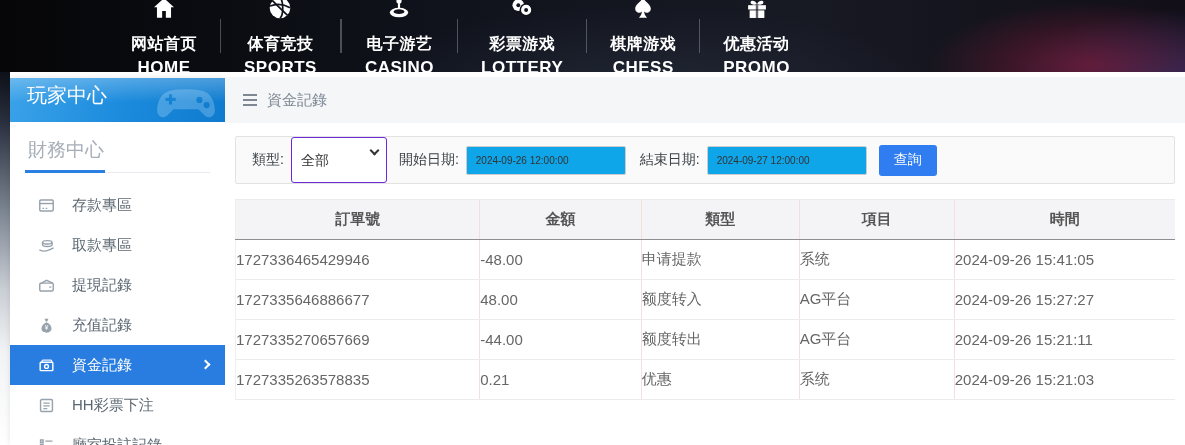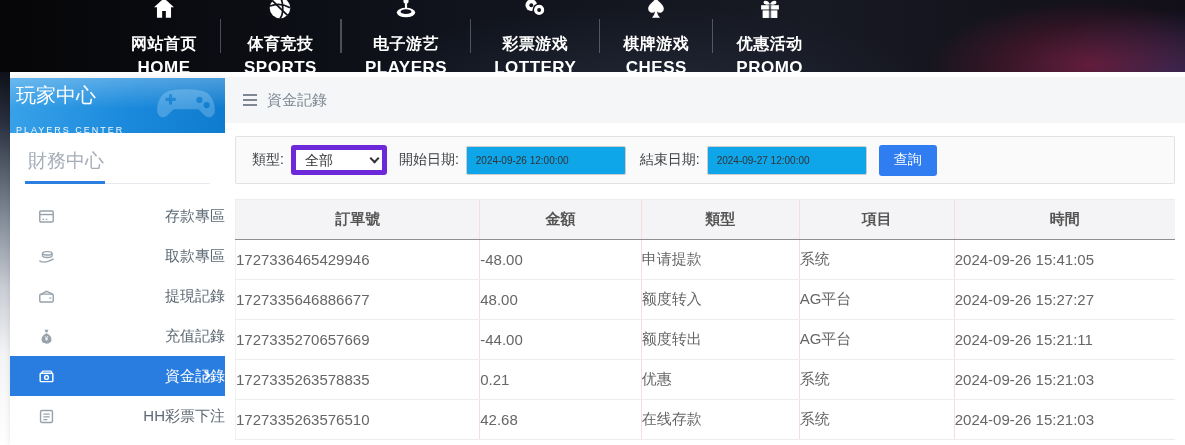--- a/index.html
+++ b/index.html
@@ -24,54 +24,54 @@
   .navtxt .en { font-size:17px; font-weight:bold; margin-top:3px; letter-spacing:.5px; }
   .navdiv { width:1px; height:34px; background:rgba(150,158,175,.45); }
 
   
   .gutter { position:absolute; left:0; top:72px; width:10px; height:373px;
     background:linear-gradient(180deg,#0e1119 0%,#2b3140 14%,#7e8794 38%,#c9cdd4 58%,#f2f3f5 75%,#fff 100%); }
 
   
   .sidebar { position:absolute; left:10px; top:78px; width:215px; height:367px;
     background:#fff; box-shadow:0 0 6px rgba(0,0,0,.10); }
-  .sb-head { position:relative; height:55px; padding:6px 14px 0 6px; overflow:hidden;
+  .sb-head { position:relative; height:44px; padding:6px 14px 0 17px; overflow:hidden;
     background:linear-gradient(100deg,#3aa2e9 0%,#1b8adc 55%,#0f7bce 100%); }
   .sb-head:before { content:""; position:absolute; inset:0;
     background:linear-gradient(180deg,rgba(255,255,255,.25),rgba(255,255,255,0) 55%); }
   .sb-title { position:relative; color:#fff; font-size:20px; line-height:22px; }
   .sb-sub { position:relative; color:rgba(255,255,255,.95); font-size:9px; letter-spacing:2px; margin-top:19px; }
   .sb-pad { position:absolute; right:6px; top:4px; width:66px; height:44px; opacity:.28; }
   .sb-pad svg { width:100%; height:100%; fill:#bfe6ff; }
   .sb-section { margin:0 15px; padding:15px 3px 9px; font-size:19px; color:#a6aeb8;
     position:relative; border-bottom:1px solid #e7eaee; }
   .sb-section:after { content:""; position:absolute; left:0; bottom:-1px; width:80px; height:3px; background:#2b7fe0; }
   .sb-menu { margin-top:12px; }
   .sb-item { height:40px; display:flex; align-items:center; padding-left:26px; gap:16px;
-    font-size:15px; color:#5c6873; cursor:pointer; position:relative;justify-content:space-between; }
+    font-size:15px; color:#5c6873; cursor:pointer; position:relative; }
   .sb-item .sicon { width:20px; height:20px; display:flex; align-items:center; justify-content:center; color:#98a2ac; }
   .sb-item svg { width:19px; height:19px; }
   .sb-item.active { background:#2a7de0; color:#fff; }
   .sb-item.active .sicon { color:#fff; }
   .chev { width:7px; height:7px; border-right:2px solid #fff; border-bottom:2px solid #fff;
     transform:rotate(-45deg); position:absolute; right:16px; top:16px; }
 
   
   .main { position:absolute; left:225px; top:72px; width:960px; height:373px; background:#fff; }
   .crumb { margin-top:5px; height:46px; background:#f4f6f8; display:flex; align-items:center;
     padding-left:18px; gap:10px; color:#7d8893; font-size:15px; }
   .burger { display:flex; flex-direction:column; gap:3px; cursor:pointer; }
   .burger i { display:block; width:14px; height:2px; background:#7d8893; }
 
   .filter { margin:13px 10px 0; height:48px; background:#fafafa; border:1px solid #e2e2e2;
     border-radius:2px; display:flex; align-items:center; padding:0 12px; font-size:14px; color:#3d4247; }
   .flabel { margin:0 7px 0 4px; }
   .selwrap { position:relative; }
-  .selwrap select { appearance:none; -webkit-appearance:none; width:96px; height:30px;
-    border:5px solid #6d28d9; border-radius:3px; background:#fff; font-size:14px; color:#333;
+  .selwrap select { appearance:none; -webkit-appearance:none; width:96px; height:46px;
+    border:1px solid #6d28d9; border-radius:3px; background:#fff; font-size:14px; color:#333;
     padding:0 22px 0 9px; font-family:inherit; }
   .selchev { position:absolute; right:9px; top:10px; width:7px; height:7px;
     border-right:2px solid #333; border-bottom:2px solid #333; transform:rotate(45deg); pointer-events:none; }
   .dinput { width:160px; height:29px; border:1px solid #ccc; border-radius:2px;
     font-size:10px; color:#333; padding:10px 9px; font-family:inherit; background:#0ea5e9; }
   .qbtn { margin-left:12px; width:58px; height:31px; background:#2f7df0; border:none;
     border-radius:3px; color:#fff; font-size:14px; cursor:pointer; font-family:inherit; }
 
   table.rec { margin:15px 10px 0; width:940px; border-collapse:collapse; table-layout:fixed; }
   .rec th { height:40px; background:#f4f4f6; border-top:1px solid #ececec;
@@ -119,21 +119,21 @@
       <span class="nicon">
         <svg viewBox="0 0 24 24">
             <circle cx="12" cy="5.6" r="2.4"></circle>
             <rect x="11" y="7.5" width="2" height="6"></rect>
             <ellipse cx="12" cy="16.2" rx="8.5" ry="4.4"></ellipse>
             <ellipse cx="12" cy="15.4" rx="5" ry="2.2" fill="#10131c"></ellipse>
           </svg>
       </span>
       <span class="navtxt">
           <div class="zh">电子游艺</div>
-          <div class="en">PLAYERS</div>
+          <div class="en">CASINO</div>
         </span>
     </div>
     <div class="navdiv"></div>
     <div class="navitem">
       <span class="nicon">
         <svg viewBox="0 0 24 24">
             <circle cx="8.6" cy="9.4" r="5.4"></circle>
             <circle cx="8.6" cy="9.4" r="1.8" fill="#10131c"></circle>
             <circle cx="15.8" cy="13.8" r="5.4" stroke="#10131c" stroke-width="1.4"></circle>
             <circle cx="15.8" cy="13.8" r="1.8" fill="#10131c"></circle>
@@ -337,24 +337,17 @@
           <td>AG平台</td>
           <td>2024-09-26 15:21:11</td>
         </tr>
         <tr>
           <td>1727335263578835</td>
           <td>0.21</td>
           <td>优惠</td>
           <td>系统</td>
           <td>2024-09-26 15:21:03</td>
         </tr>
-        <tr>
-          <td>1727335263576510</td>
-          <td>42.68</td>
-          <td>在线存款</td>
-          <td>系统</td>
-          <td>2024-09-26 15:21:03</td>
-        </tr>
       </tbody>
     </table>
 
   </div>
 </div>
 
 </body></html>

